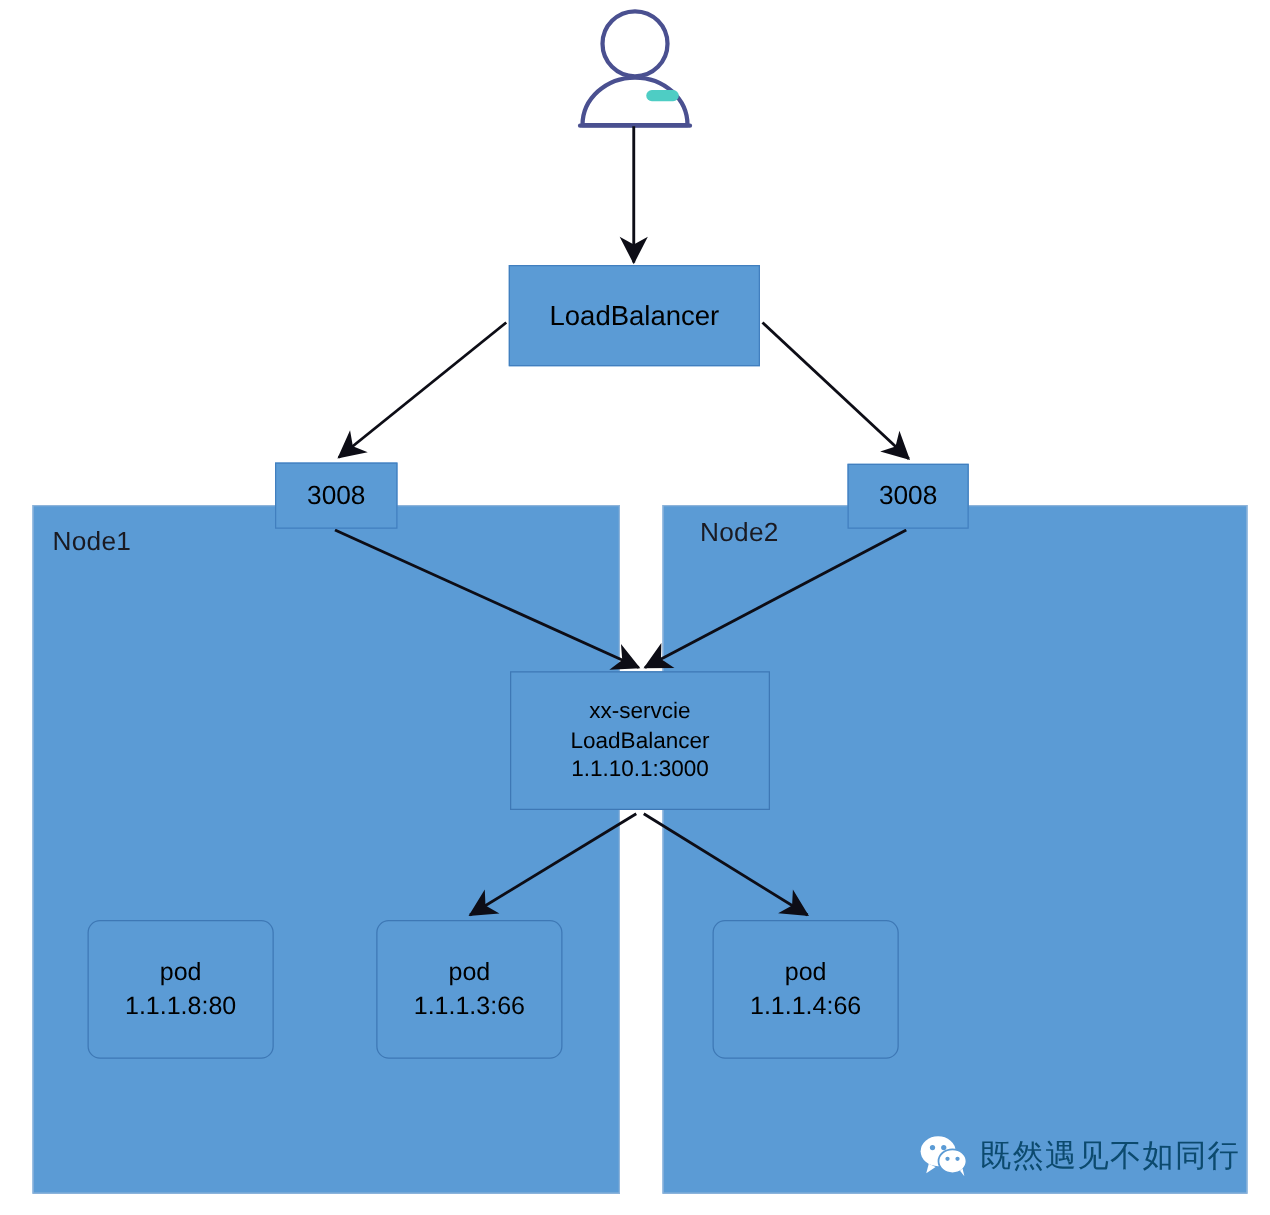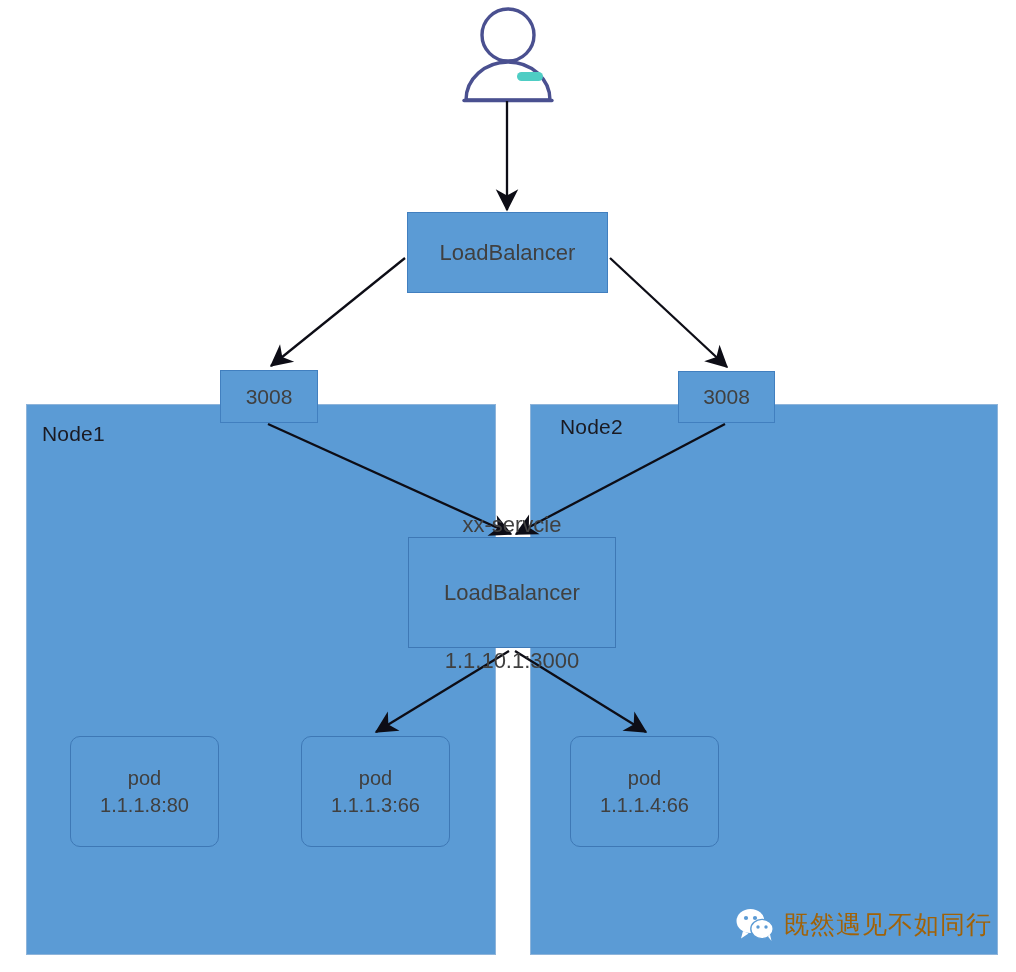--- a/index.html
+++ b/index.html
@@ -38,42 +38,41 @@
 
   .box {
     position: absolute;
     background: #5B9BD5;
     border: 1px solid #417FBF;
     box-sizing: border-box;
     display: flex;
     flex-direction: column;
     align-items: center;
     justify-content: center;
-    color: #404040;
+    color: #000000;
     text-align: center;
     line-height: 1.32;
   }
   .box.inner { border-color: #3E78B5; }
 
   #lb-box {
     left: 407px; top: 212px; width: 201px; height: 81px;
     font-size: 22px;
   }
   #port-left-box {
     left: 220px; top: 370px; width: 98px; height: 53px;
     font-size: 21px;
   }
   #port-right-box {
     left: 678px; top: 371px; width: 97px; height: 52px;
     font-size: 21px;
   }
   #service-box {
     left: 408px; top: 537px; width: 208px; height: 111px;
-    font-size: 22px;
-    gap: 39px;
+    font-size: 18px;
   }
   .pod-box {
     width: 149px; height: 111px;
     font-size: 20px;
     top: 736px;
     border-radius: 10px;
   }
   #pod-1-box { left: 70px; }
   #pod-2-box { left: 301px; }
   #pod-3-box { left: 570px; }
@@ -93,21 +92,21 @@
 
   #watermark {
     position: absolute;
     left: 736px; top: 908px;
     display: flex;
     align-items: center;
     gap: 10px;
   }
   #watermark-text {
     font-size: 25px;
-    color: #a16207;
+    color: #0c4a6e;
     letter-spacing: 1px;
     white-space: nowrap;
     text-align: right;
   }
 </style>
 </head>
 <body>
 
 <div id="canvas">
 

